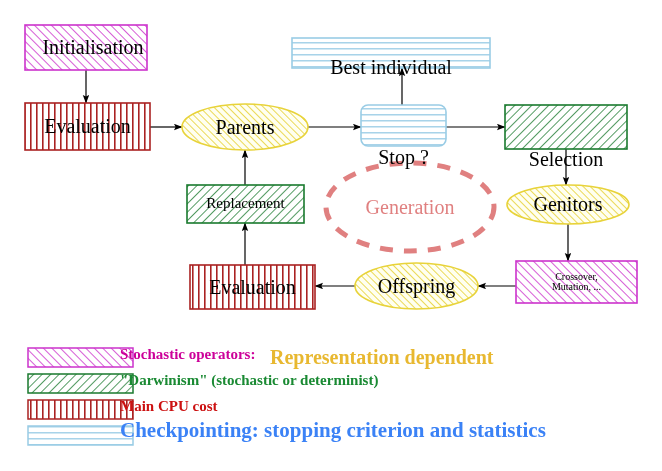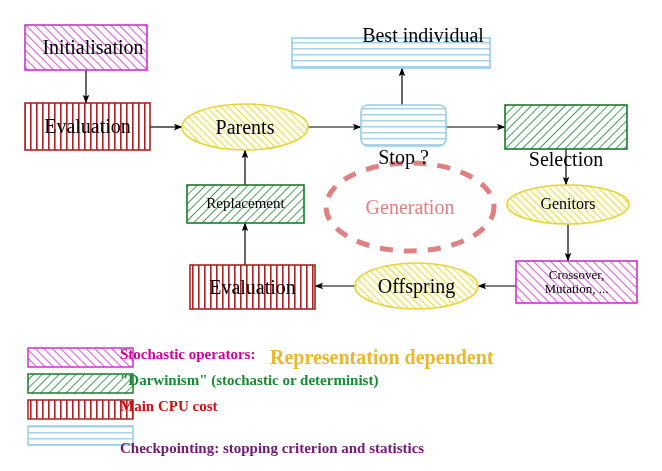--- a/index.html
+++ b/index.html
@@ -99,33 +99,33 @@
     <g id="legend-swatch-group">
         <rect x="28" y="348" width="105" height="19" fill="url(#pat-magenta-diagonal)" stroke="#CC33CC" stroke-width="1.5"></rect>
         <rect x="28" y="374" width="105" height="19" fill="url(#pat-green-diagonal)" stroke="#1A7A2E" stroke-width="1.5"></rect>
         <rect x="28" y="400" width="105" height="19" fill="url(#pat-red-vertical)" stroke="#AA2222" stroke-width="1.5"></rect>
         <rect x="28" y="426" width="105" height="19" fill="url(#pat-blue-horizontal)" stroke="#99CCE5" stroke-width="1.5"></rect>
       </g>
   </svg>
 
   <div id="labels-layer">
       <div class="node-label" style="left: 25px; top: 25px; width: 136px; height: 45px; font-size: 20px;">Initialisation</div>
-      <div class="node-label" style="left: 292px; top: 20px; width: 198px; height: 30px; font-size: 20px; margin-left: 32px;">Best individual</div>
+      <div class="node-label" style="left: 292px; top: 52px; width: 198px; height: 30px; font-size: 20px;">Best individual</div>
       <div class="node-label" style="left: 25px; top: 103px; width: 125px; height: 47px; font-size: 20px;">Evaluation</div>
       <div class="node-label" style="left: 182px; top: 104px; width: 126px; height: 46px; font-size: 20px;">Parents</div>
       <div class="node-label" style="left: 361px; top: 105px; width: 85px; height: 41px; font-size: 20px; margin-top: 32px;">Stop ?</div>
       <div class="node-label" style="left: 505px; top: 105px; width: 122px; height: 44px; font-size: 20px; margin-top: 32px;">Selection</div>
       <div class="node-label" style="left: 187px; top: 185px; width: 117px; height: 38px; font-size: 15px; text-align: right;">Replacement</div>
       <div class="node-label" style="left: 326px; top: 163px; width: 168px; height: 88px; font-size: 20px; color: rgb(224, 128, 128);">Generation</div>
-      <div class="node-label" style="left: 507px; top: 185px; width: 122px; height: 39px; font-size: 16px; font-family: Liberation Serif, serif;">Genitors</div>
+      <div class="node-label" style="left: 507px; top: 185px; width: 122px; height: 39px; font-size: 20px; font-family: Liberation Serif, serif;">Genitors</div>
       <div class="node-label" style="left: 190px; top: 265px; width: 125px; height: 44px; font-size: 20px;">Evaluation</div>
       <div class="node-label" style="left: 355px; top: 263px; width: 123px; height: 46px; font-size: 20px;">Offspring</div>
-      <div class="node-label" style="left: 516px; top: 261px; width: 121px; height: 42px; font-size: 13px;">Crossover,
+      <div class="node-label" style="left: 516px; top: 261px; width: 121px; height: 42px; font-size: 10px;">Crossover,
 Mutation, ...</div>
     </div>
   <div id="legend-layer">
       <div class="legend-text" style="left: 120px; top: 346px; font-size: 15px; color: rgb(204, 0, 153);">Stochastic operators:</div>
       <div class="legend-text" style="left: 270px; top: 346px; font-size: 20px; color: rgb(232, 184, 48);">Representation dependent</div>
       <div class="legend-text" style="left: 120px; top: 372px; font-size: 15px; color: rgb(26, 138, 51);">"Darwinism" (stochastic or determinist)</div>
       <div class="legend-text" style="left: 120px; top: 398px; font-size: 15px; color: rgb(204, 17, 17);">Main CPU cost</div>
-      <div class="legend-text" style="left: 120px; top: 440px; font-size: 15px; color: #701a75;">Checkpointing: stopping criterion and statistics</div>
+      <div class="legend-text" style="left: 120px; top: 418px; font-size: 21px; color: #3b82f6;">Checkpointing: stopping criterion and statistics</div>
     </div>
 </div>
 
 </body></html>

